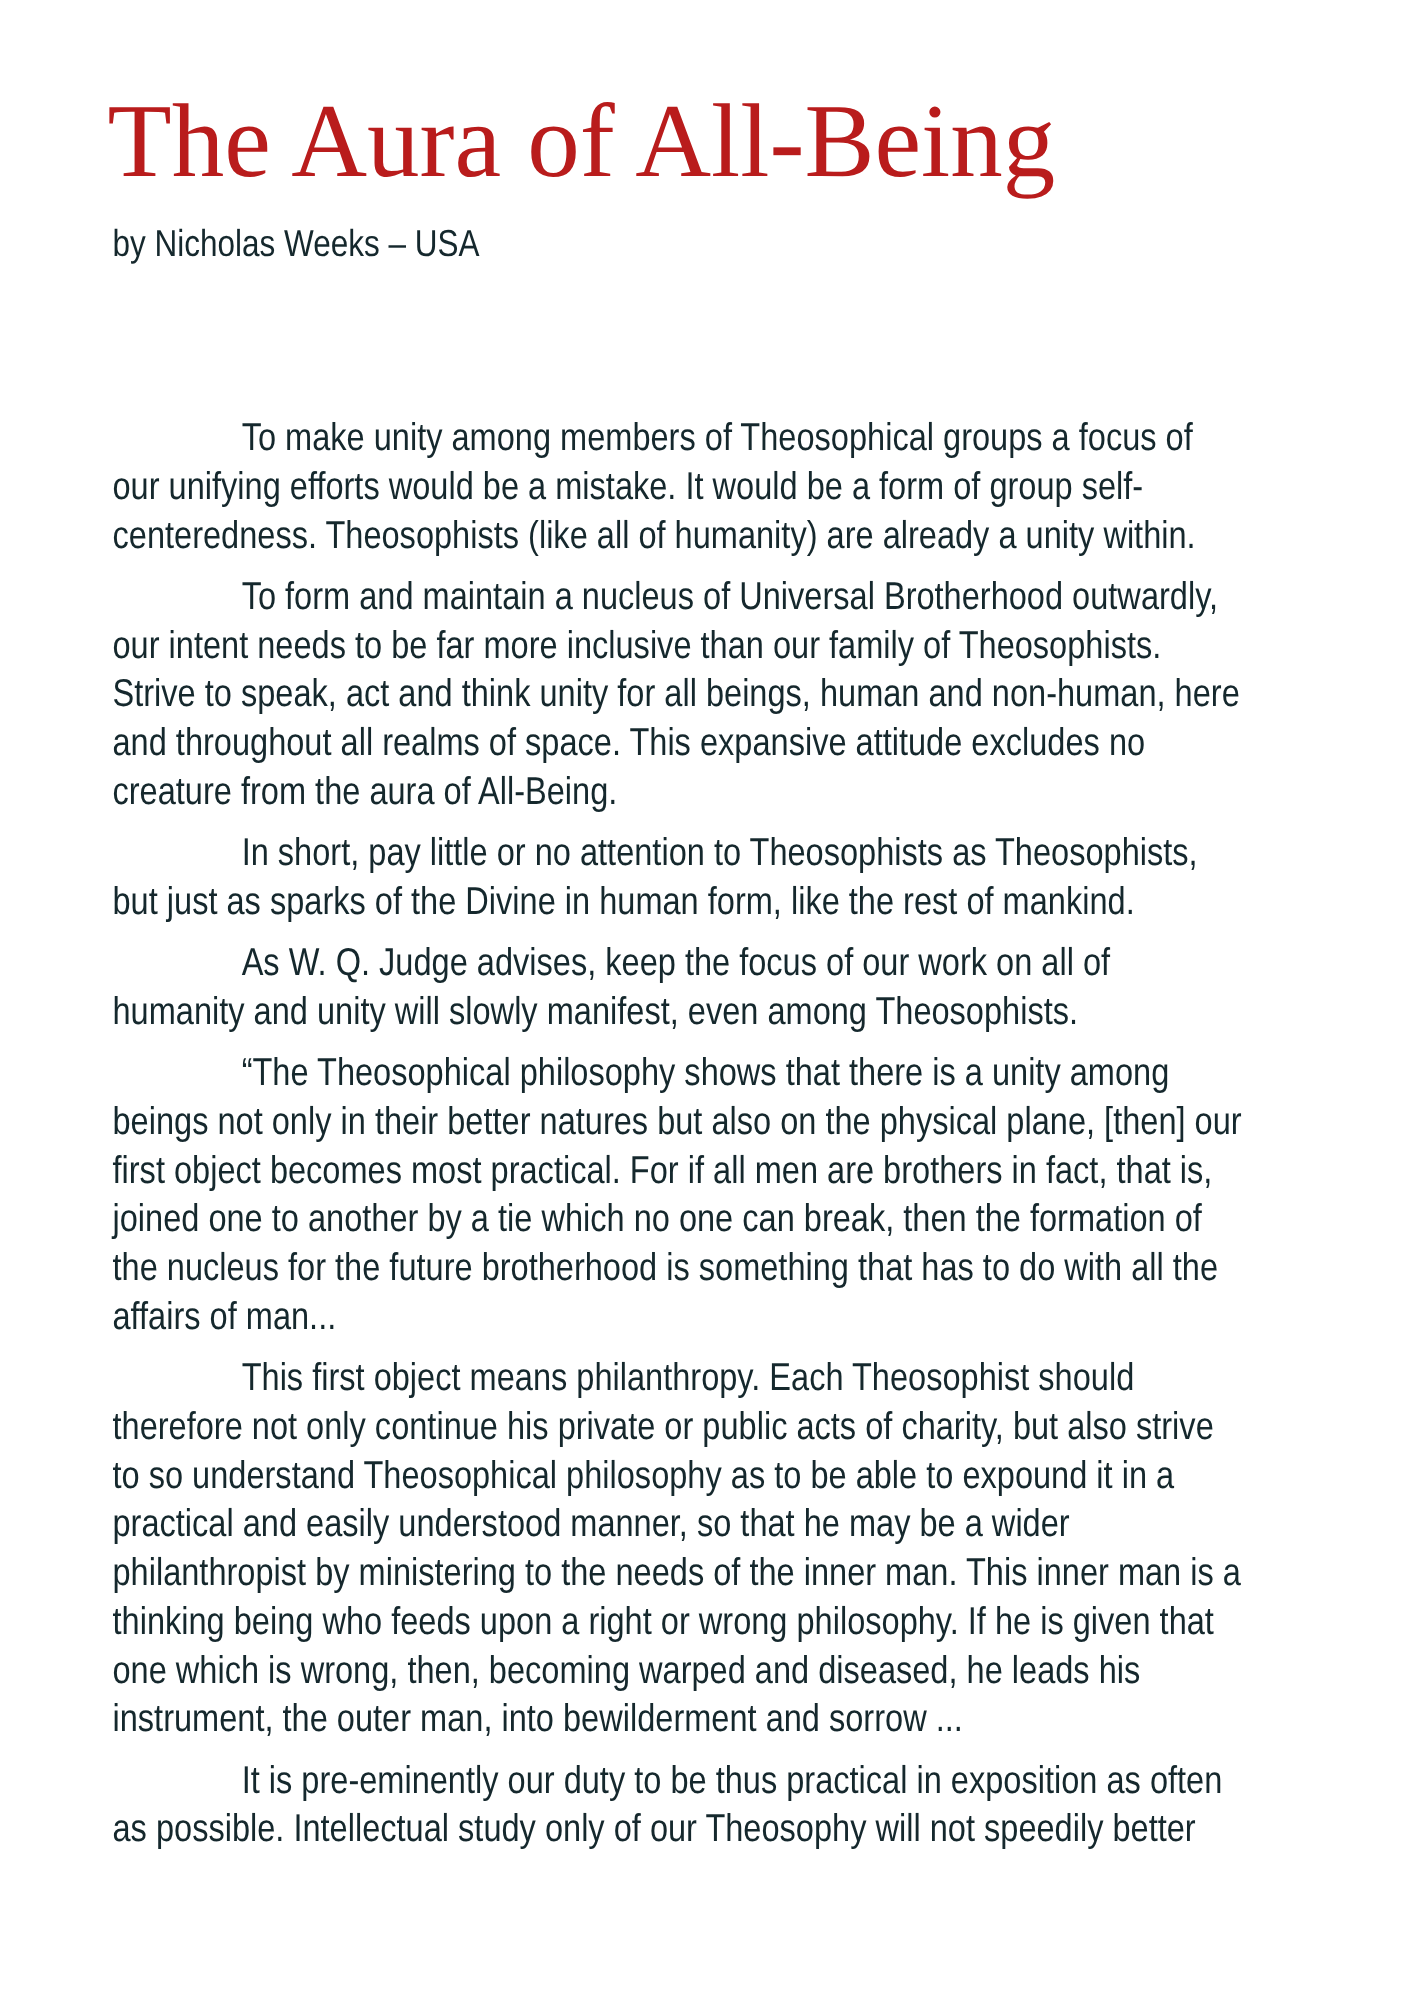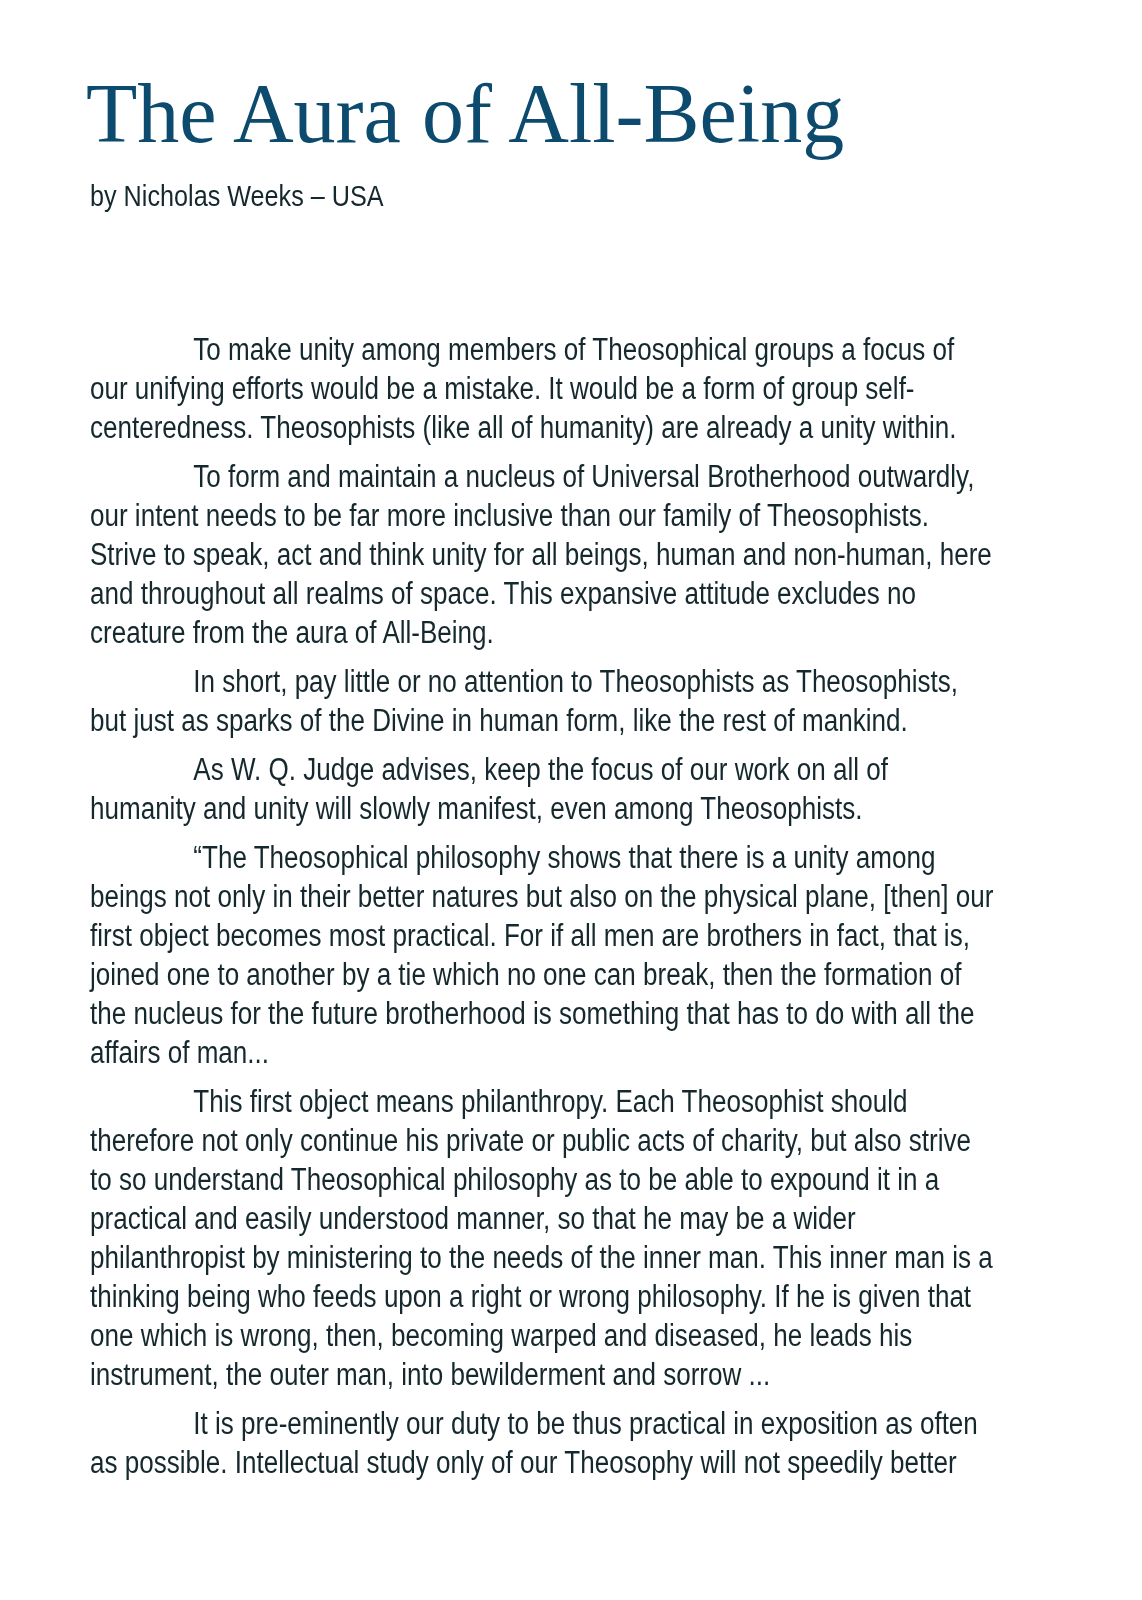--- a/index.html
+++ b/index.html
@@ -53,21 +53,21 @@
     line-height: 39px;
     text-indent: 123px;
     white-space: pre-line;
     color: #15282d;
   }
 </style>
 </head>
 <body>
 
 <div class="page" style="background: rgb(255, 255, 255); color: rgb(21, 40, 45);">
-  <h1 class="title" style="color: #0c4a6e;">The Aura of All-Being</h1>
+  <h1 class="title" style="color: #b91c1c;">The Aura of All-Being</h1>
   <div class="byline">by Nicholas Weeks – USA</div>
   <div class="article-body" id="article-body">
       <p>To make unity among members of Theosophical groups a focus of
 our unifying efforts would be a mistake. It would be a form of group self-
 centeredness. Theosophists (like all of humanity) are already a unity within.</p>
       <p>To form and maintain a nucleus of Universal Brotherhood outwardly,
 our intent needs to be far more inclusive than our family of Theosophists.
 Strive to speak, act and think unity for all beings, human and non-human, here
 and throughout all realms of space. This expansive attitude excludes no
 creature from the aura of All-Being.</p>

